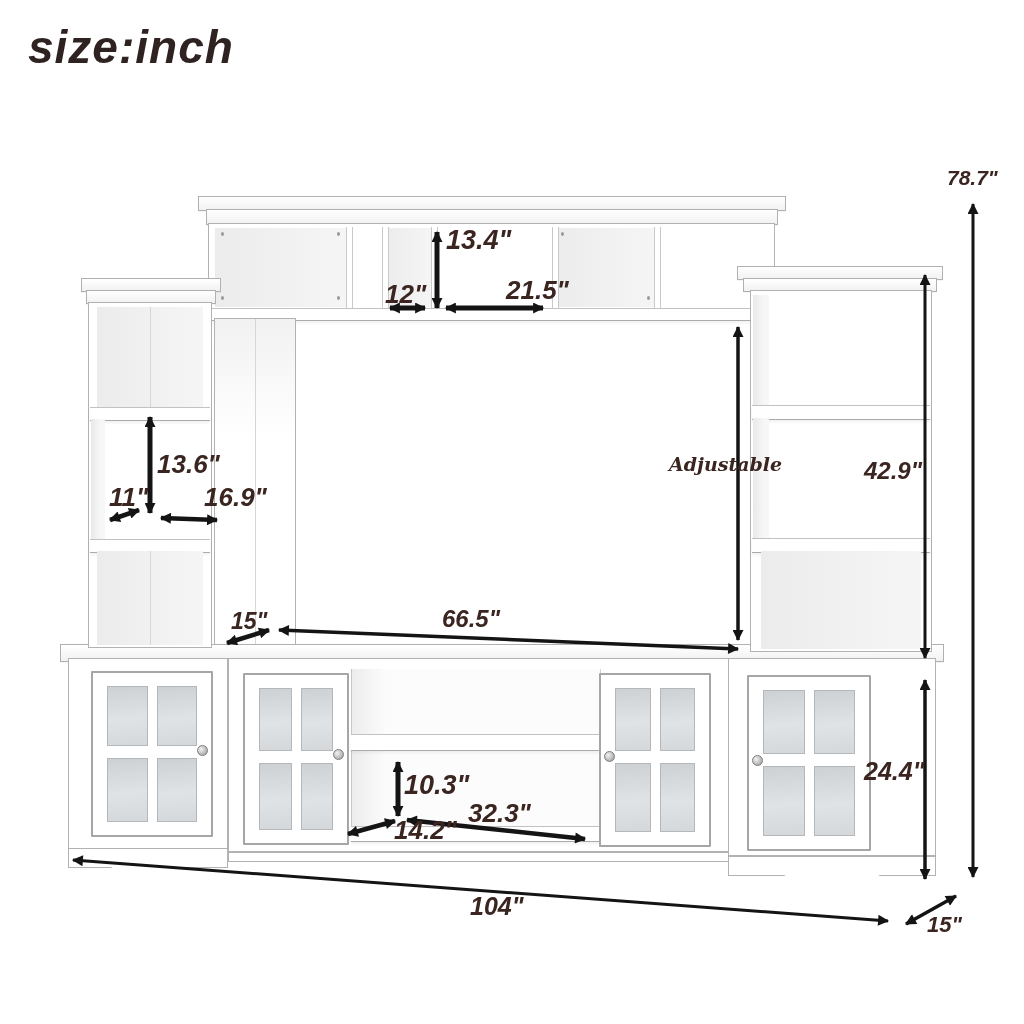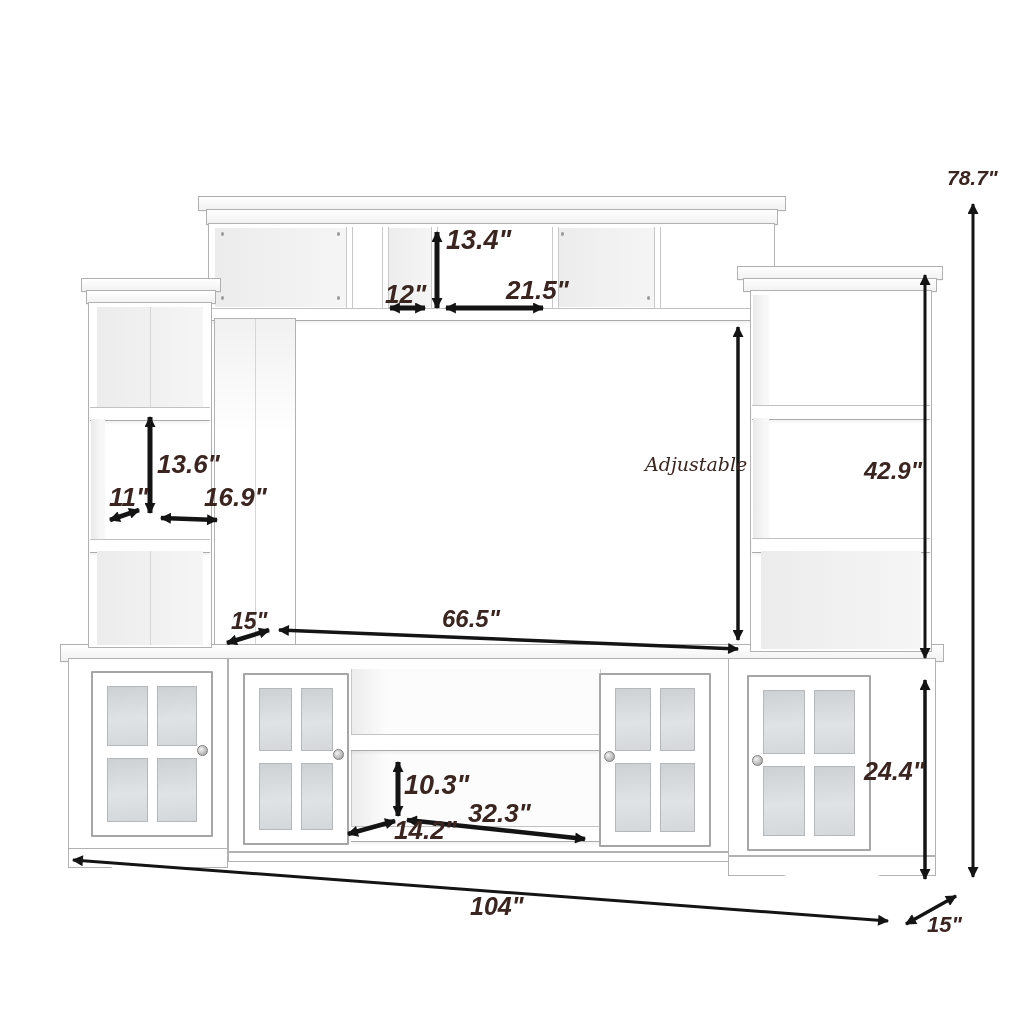--- a/index.html
+++ b/index.html
@@ -21,21 +21,21 @@
   .pane{background:linear-gradient(175deg,#cdd1d4,#e0e3e5 55%,#d5d8da);border:1px solid #b4b8bb;}
   .knob{position:absolute;width:9px;height:9px;border-radius:50%;border:1px solid #7d7d7d;
         background:radial-gradient(circle at 35% 35%,#f2f2f2,#969696);}
   .plinth{position:absolute;background:#ffffff;border:1px solid #b2b2b2;box-sizing:border-box;
           clip-path:polygon(0 0,100% 0,100% 100%,73% 100%,65% 42%,35% 42%,27% 100%,0 100%);}
   
   .dim{position:absolute;font-style:italic;font-weight:bold;color:#3a2520;white-space:nowrap;
        font-family:"Liberation Sans",sans-serif;line-height:1;}
   .title{position:absolute;left:28px;top:20px;font-size:46px;font-weight:bold;font-style:italic;
          color:#2e2320;letter-spacing:1px;}
-  .script{font-family:"DejaVu Serif",serif;font-weight:400;}
+  .script{font-family:"DejaVu Serif",serif;font-weight:700;margin-left:24px;}
   svg line{stroke:#141414;}
 </style>
 </head>
 <body>
 
 <div id="stage">
 
   <div class="crown" style="left:198px;top:196px;width:586px;height:13px;"></div>
   <div class="crown" style="left:206px;top:209px;width:570px;height:14px;"></div>
   <div class="panel" style="left:208px;top:223px;width:567px;height:97px;">
@@ -148,20 +148,21 @@
     <line x1="161" y1="518" x2="217" y2="520" stroke-width="4.5" marker-start="url(#mS)" marker-end="url(#mE)"></line>
     <line x1="227" y1="643" x2="269" y2="630" stroke-width="4.5" marker-start="url(#mS)" marker-end="url(#mE)"></line>
     <line x1="279" y1="630" x2="738" y2="649" stroke-width="3.5" marker-start="url(#mS)" marker-end="url(#mE)"></line>
     <line x1="398" y1="762" x2="398" y2="816" stroke-width="5" marker-start="url(#mS)" marker-end="url(#mE)"></line>
     <line x1="348" y1="834" x2="395" y2="821" stroke-width="4.5" marker-start="url(#mS)" marker-end="url(#mE)"></line>
     <line x1="407" y1="820" x2="585" y2="839" stroke-width="4.5" marker-start="url(#mS)" marker-end="url(#mE)"></line>
     <line x1="73" y1="860" x2="888" y2="921" stroke-width="3" marker-start="url(#mS)" marker-end="url(#mE)"></line>
     <line x1="906" y1="924" x2="956" y2="896" stroke-width="3.5" marker-start="url(#mS)" marker-end="url(#mE)"></line>
   </svg>
 
+  <div class="title">size:inch</div>
 
   <div class="dim" style="left:446px;top:227px;font-size:27px;">13.4"</div>
   <div class="dim" style="left:385px;top:281px;font-size:26px;">12"</div>
   <div class="dim" style="left:506px;top:277px;font-size:26px;">21.5"</div>
   <div class="dim" style="left:947px;top:167px;font-size:21px;">78.7"</div>
   <div class="dim" style="left:864px;top:459px;font-size:24px;">42.9"</div>
   <div class="dim script" style="left:645px;top:455px;font-size:19px;">Adjustable</div>
   <div class="dim" style="left:157px;top:451px;font-size:26px;">13.6"</div>
   <div class="dim" style="left:109px;top:484px;font-size:26px;">11"</div>
   <div class="dim" style="left:204px;top:484px;font-size:26px;">16.9"</div>

